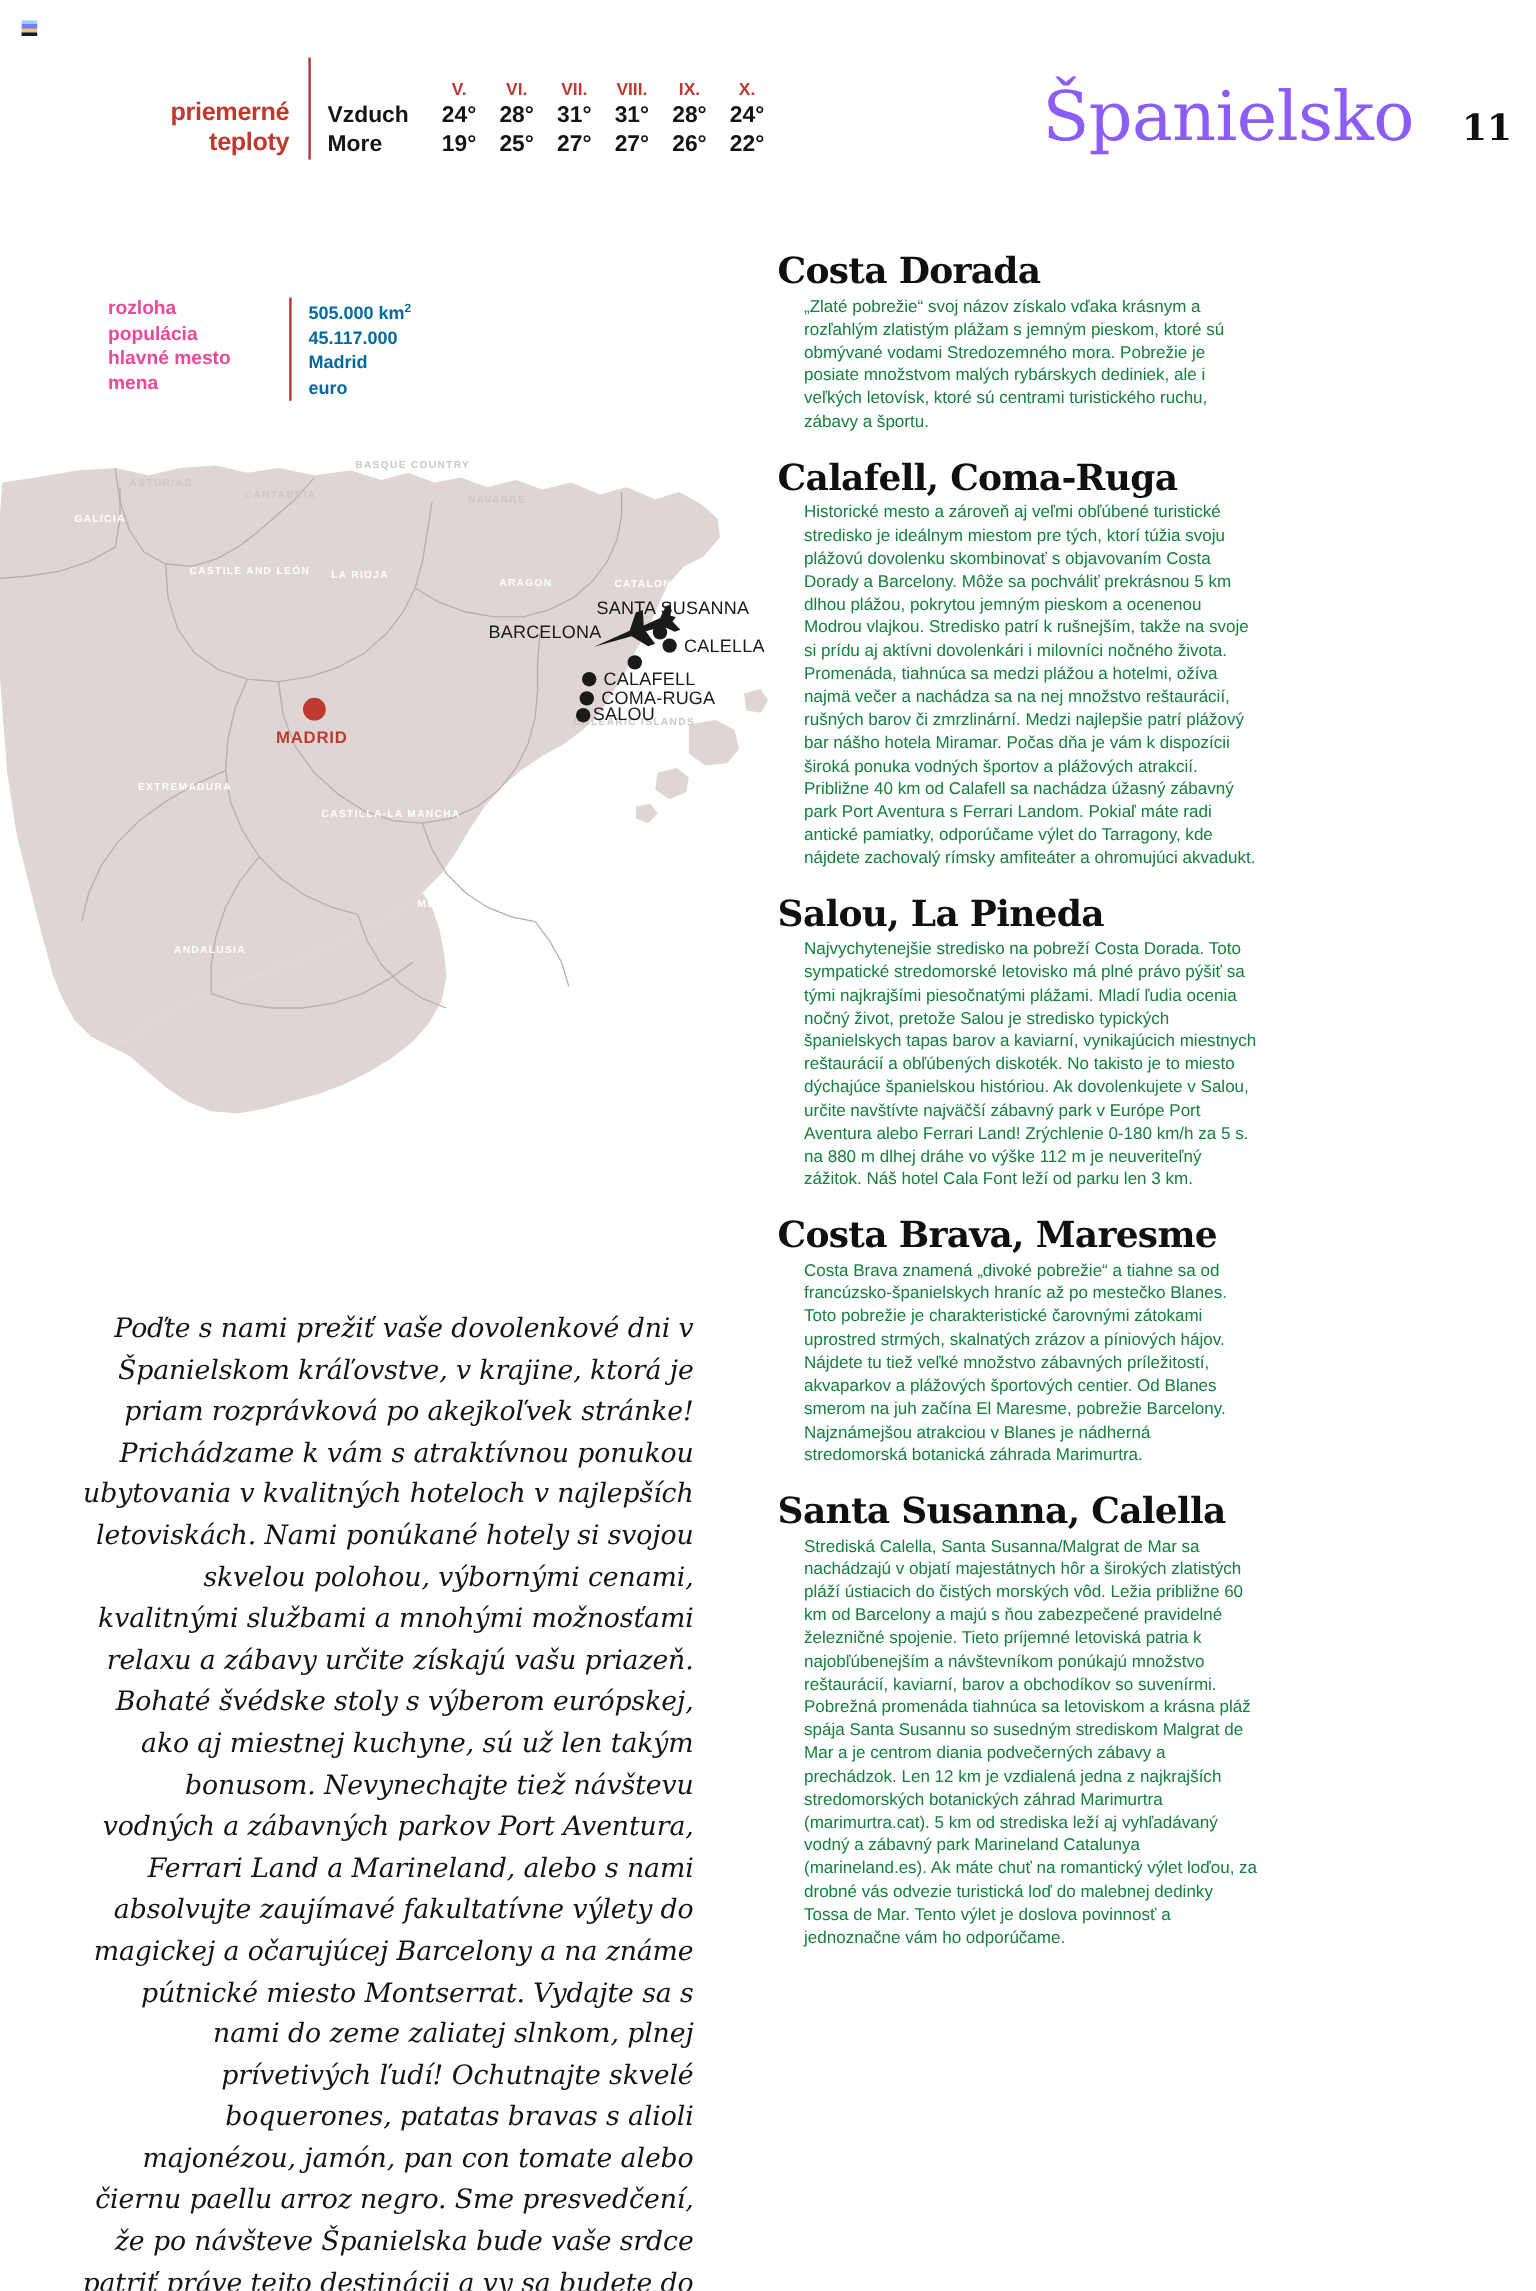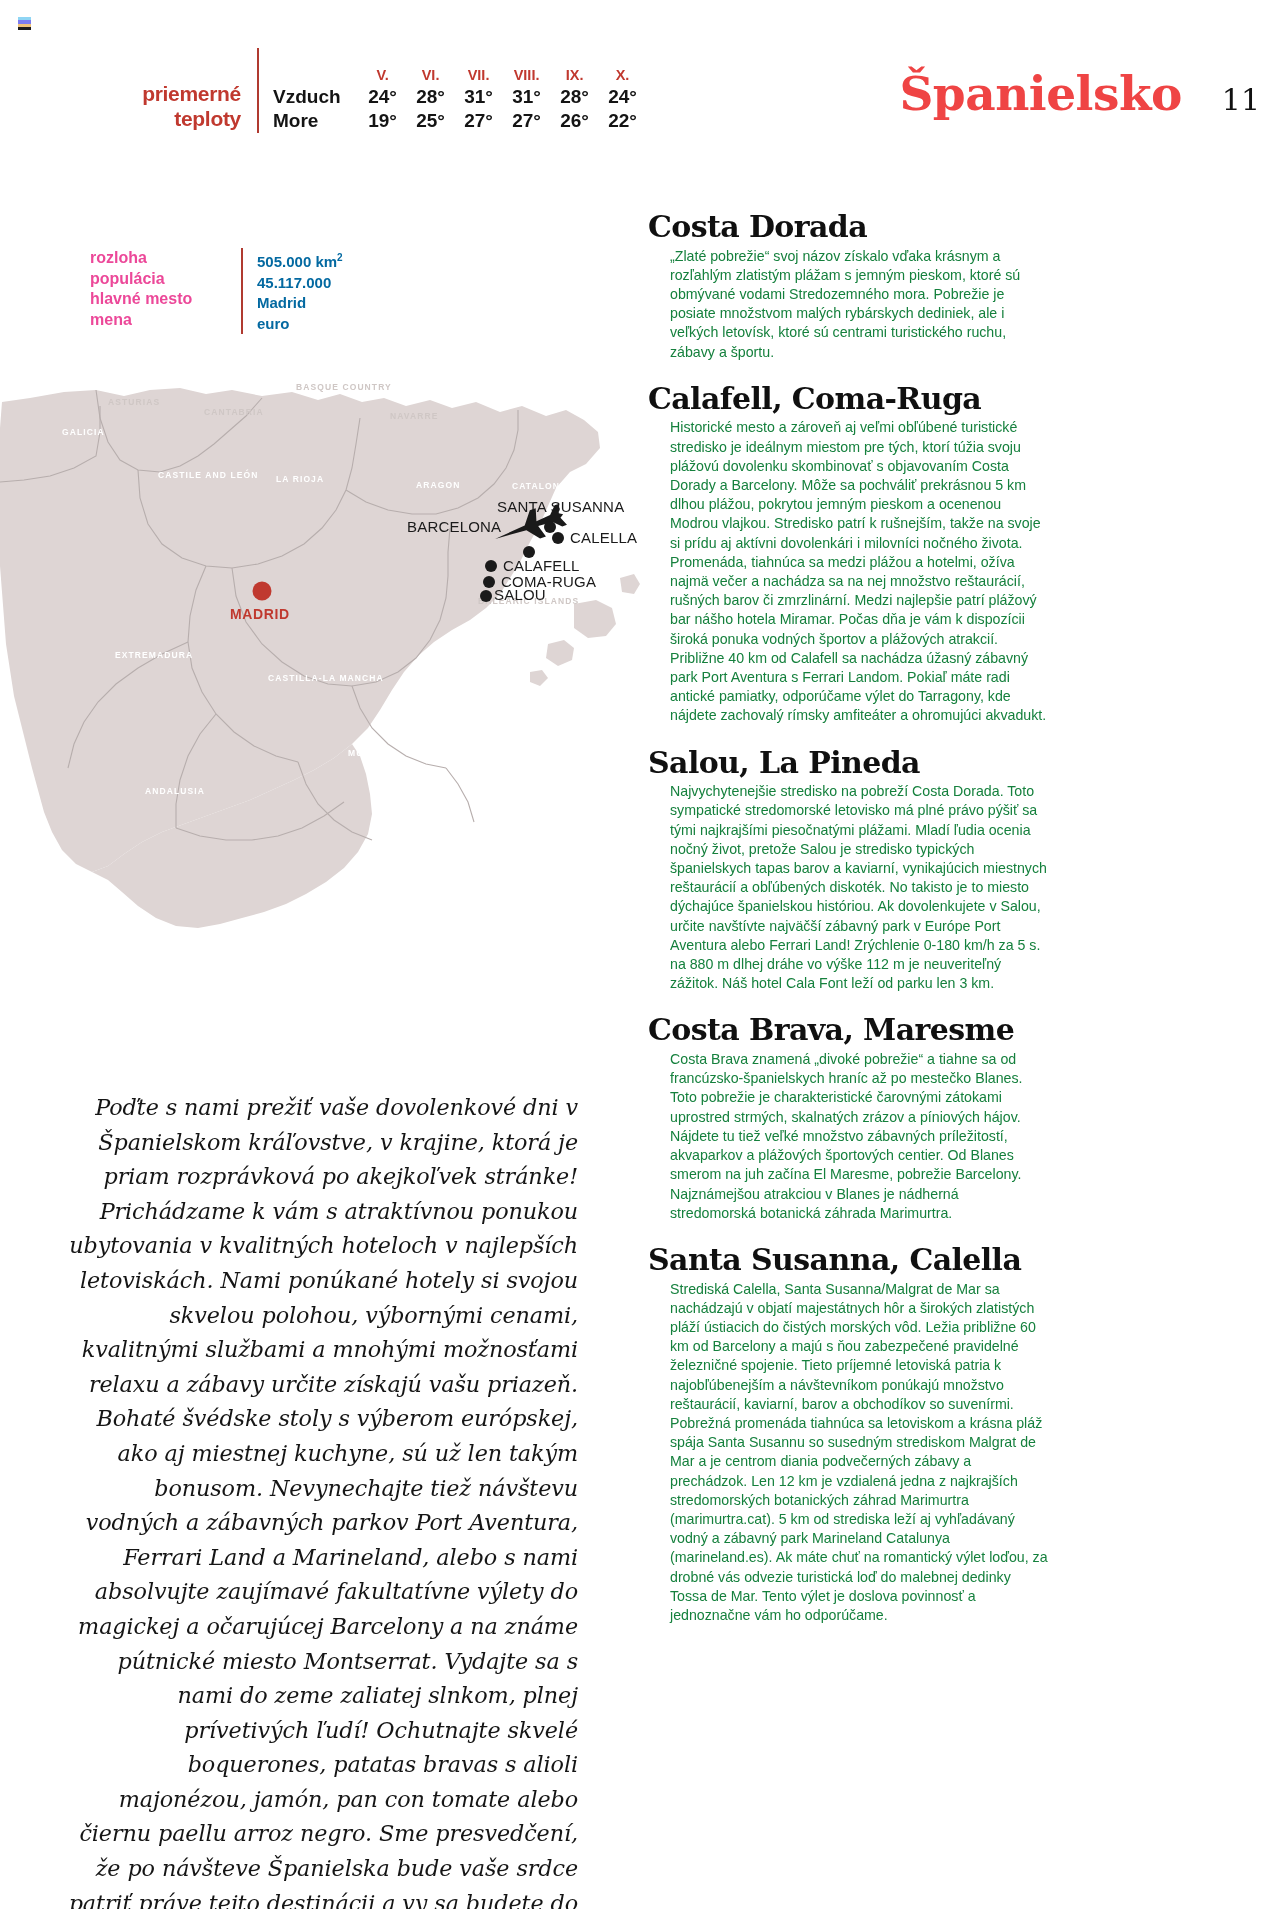--- a/index.html
+++ b/index.html
@@ -91,29 +91,29 @@
   .main-title {
     position: absolute;
     right: 34px;
     top: 70px;
     display: flex;
     align-items: baseline;
     gap: 26px;
     font-family: "DejaVu Serif", serif;
   }
   .main-title .t {
-    font-size: 47px;
-    font-weight: bold;
+    font-size: 57px;
+    font-weight: normal;
     letter-spacing: -0.5px;
-    color: #ef4444;
+    color: #8b5cf6;
     line-height: 1;
   }
   .main-title .pn {
     font-size: 30px;
-    font-weight: normal;
+    font-weight: bold;
     color: #111;
     line-height: 1;
     position: relative;
     left: 14px;
   }
 
   
   .facts {
     position: absolute;
     left: 90px;

